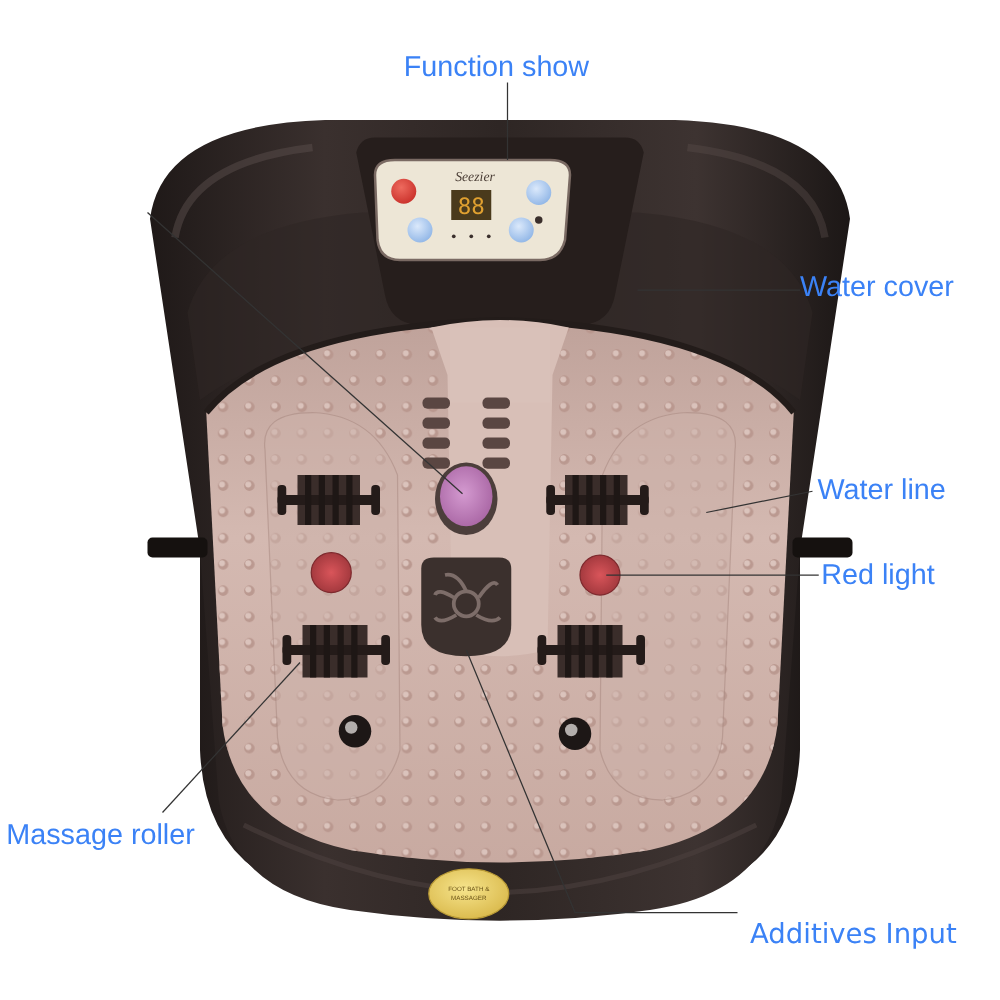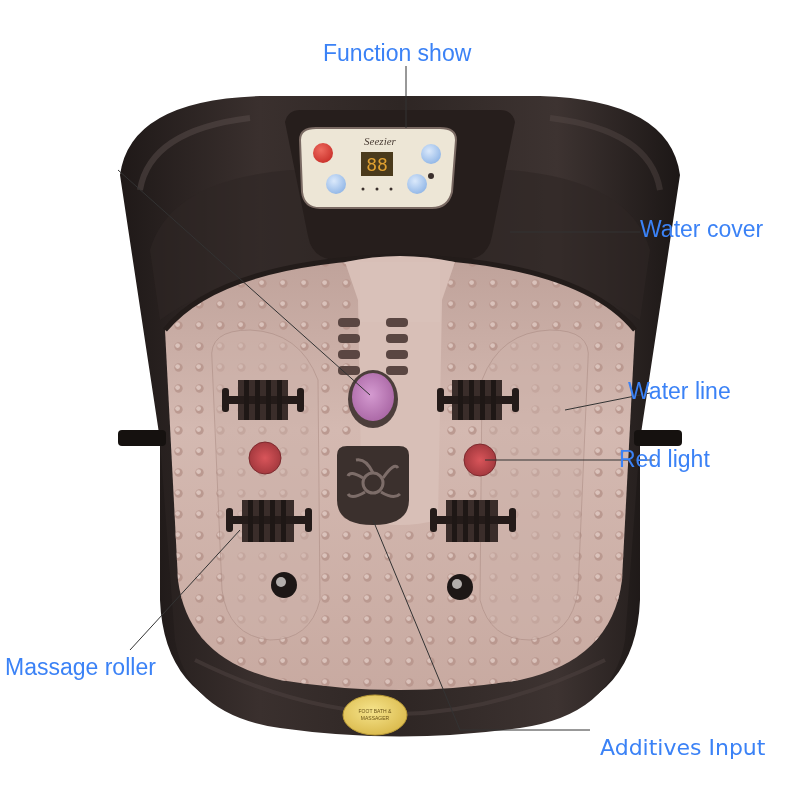--- a/index.html
+++ b/index.html
@@ -209,17 +209,17 @@
       <line x1="510" y1="232" x2="640" y2="232"></line>
       <line x1="565" y1="410" x2="650" y2="393"></line>
       <line x1="485" y1="460" x2="655" y2="460"></line>
       <line x1="240" y1="530" x2="130" y2="650"></line>
       <polyline points="373,520 460,730 590,730"></polyline>
     </g>
   </svg>
 
   <div class="label" style="left:323px; top:42px;">Function show</div>
   <div class="label" style="left:640px; top:218px;">Water cover</div>
-  <div class="label" style="left:628px; top:380px;">Water line</div>
-  <div class="label" style="left:619px; top:448px;">Red light</div>
+  <div class="label" style="left:654px; top:380px;">Water line</div>
+  <div class="label" style="left:657px; top:448px;">Red light</div>
   <div class="label" style="left:5px; top:656px;">Massage roller</div>
   <div class="label dejavu" style="left:600px; top:737px;">Additives Input</div>
 </div>
 
 </body></html>

